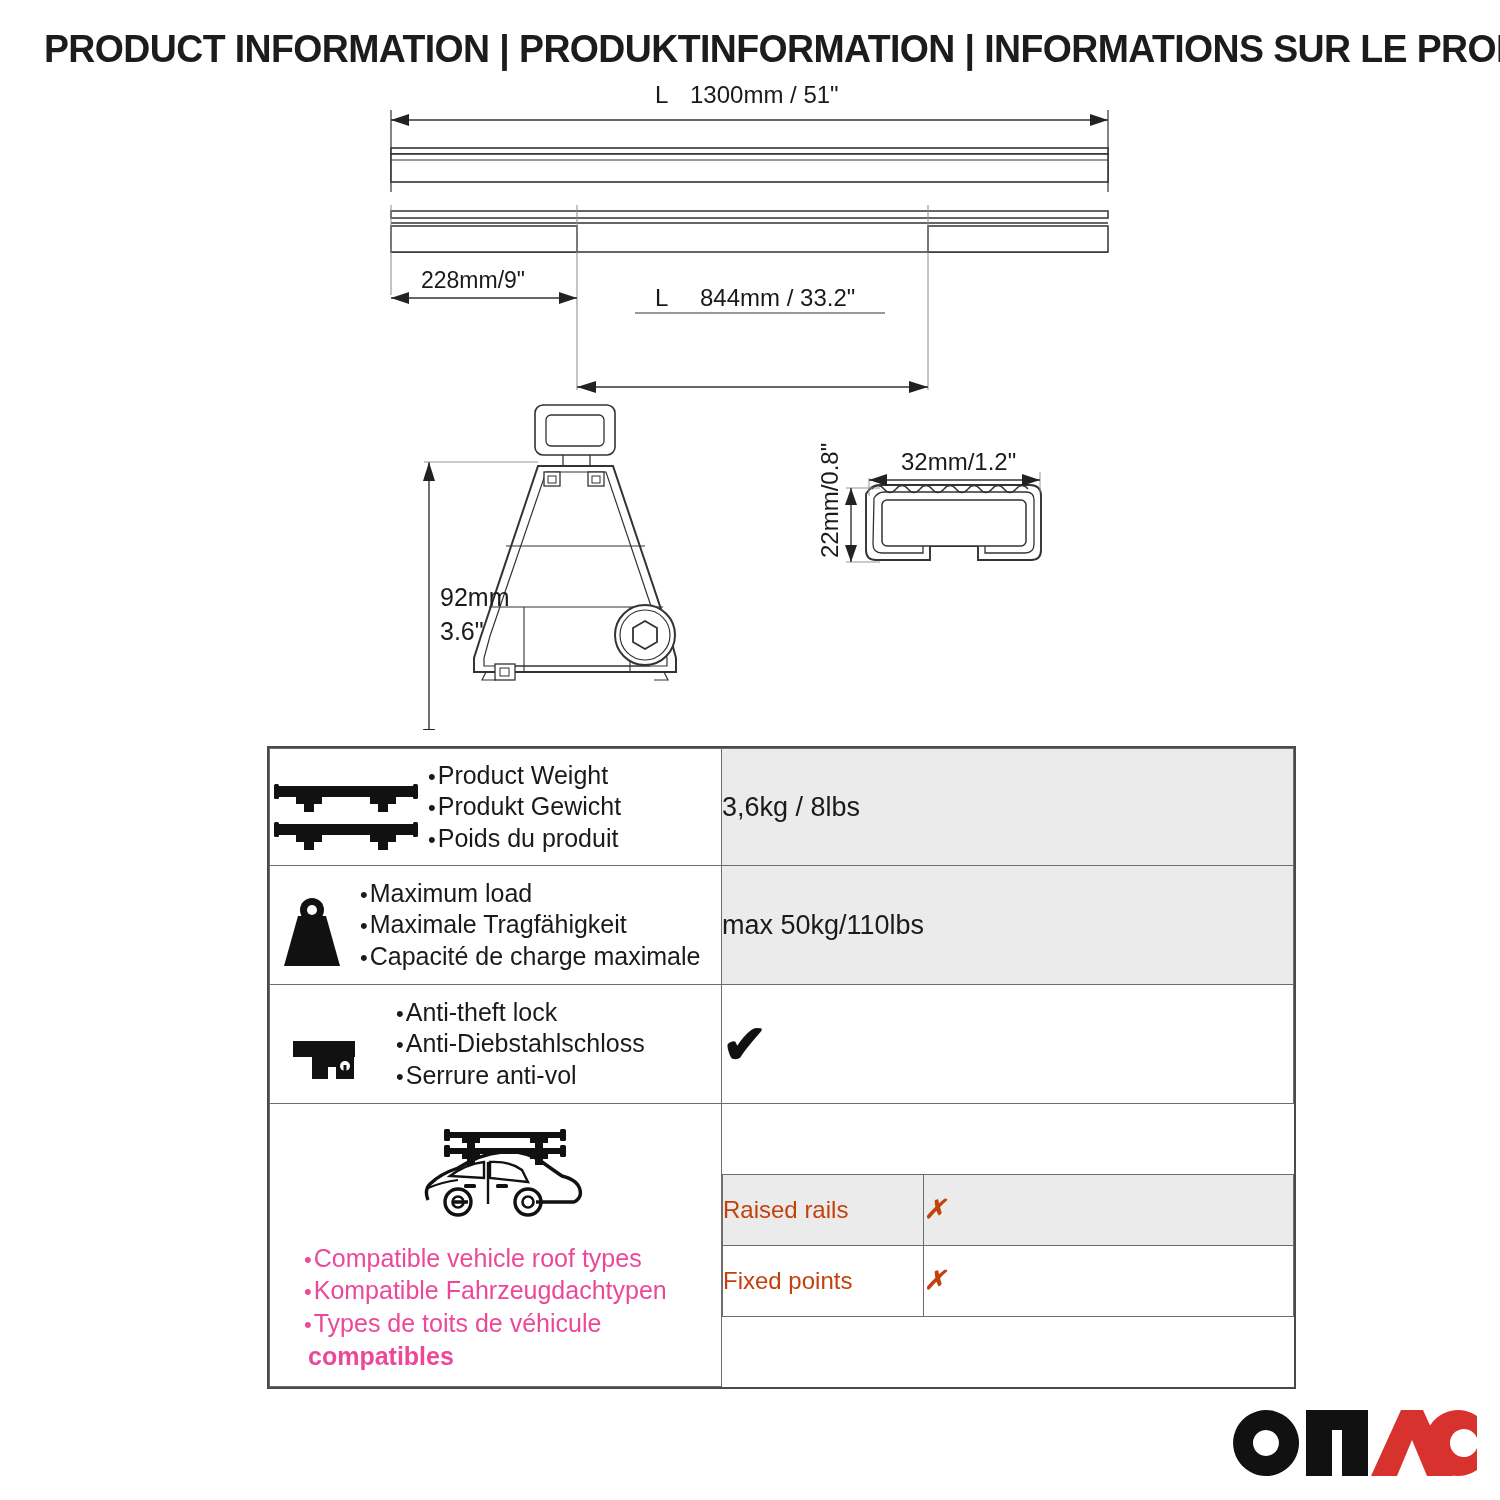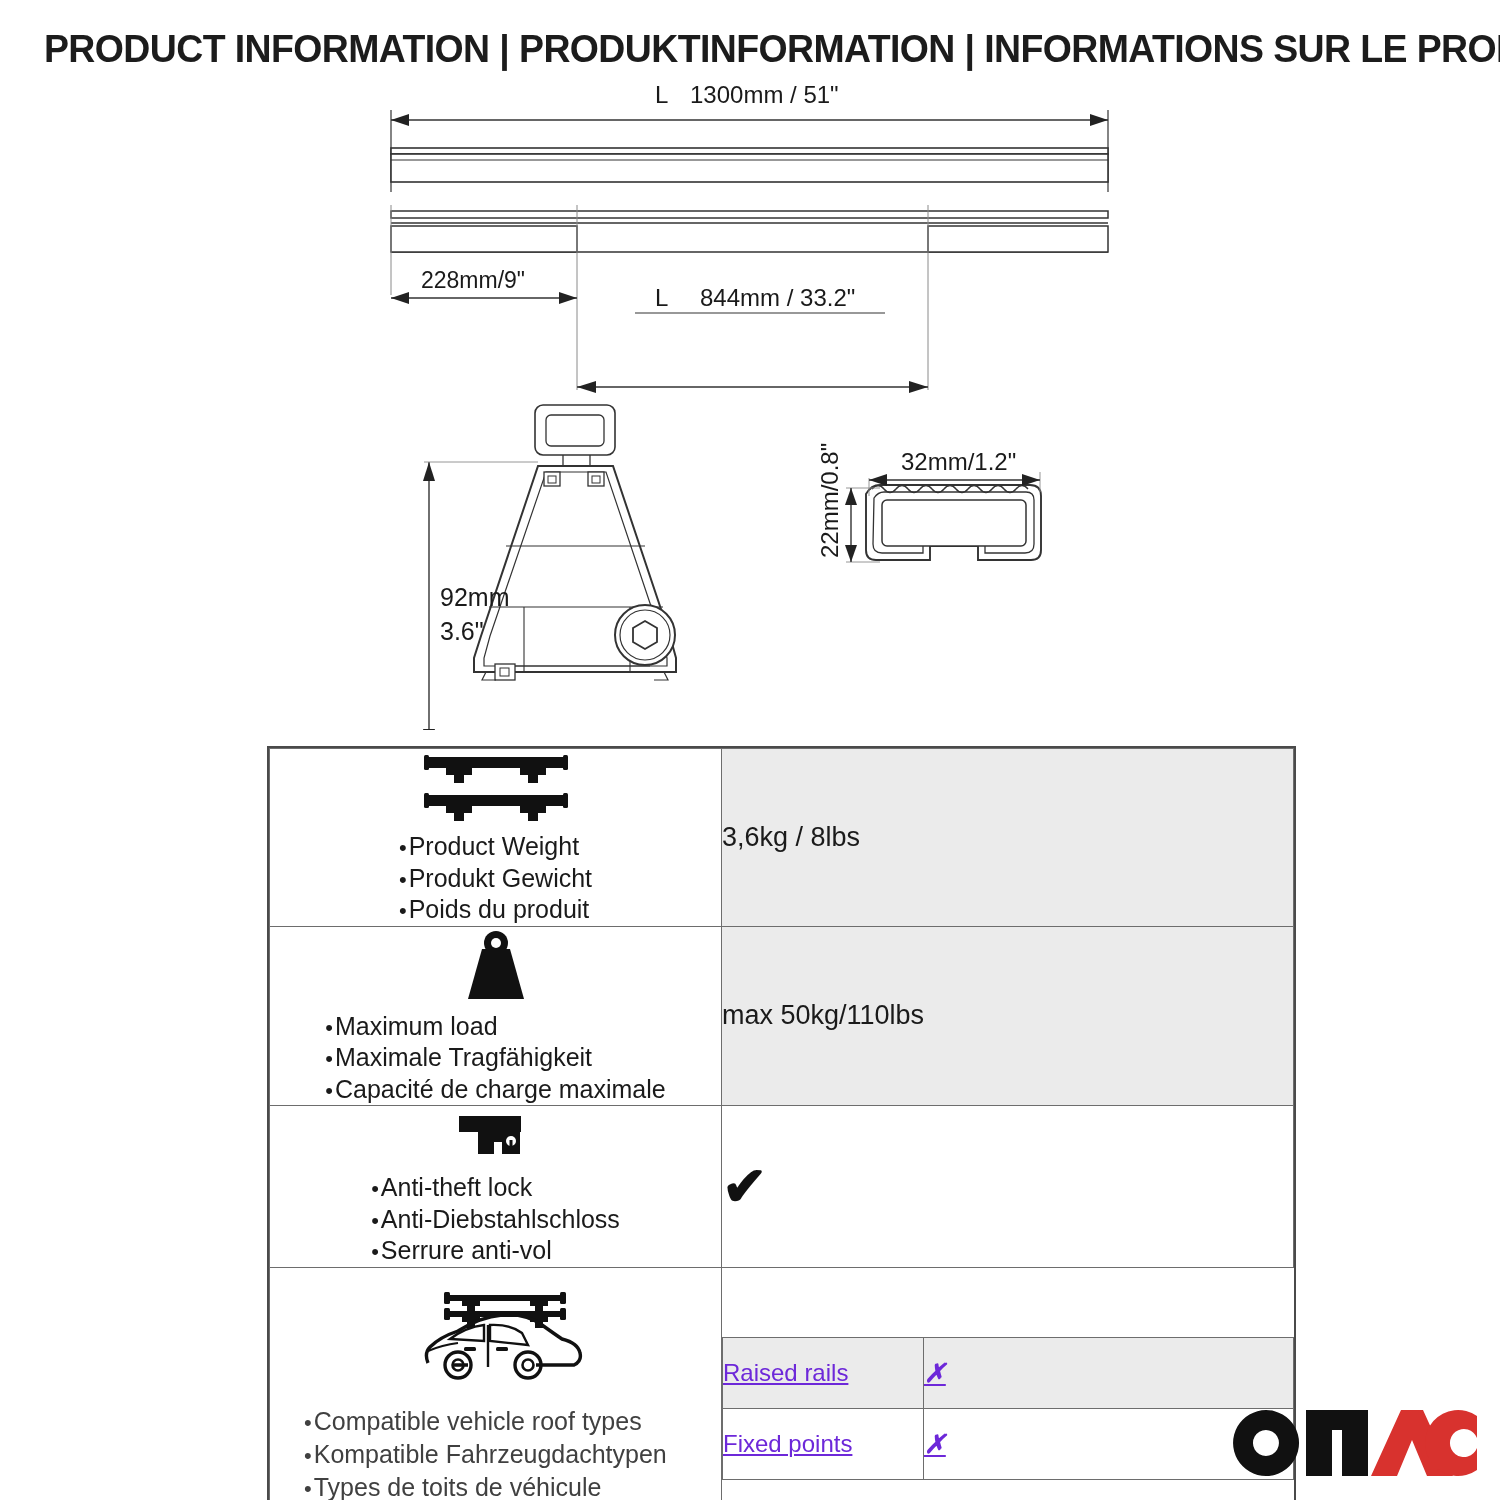--- a/index.html
+++ b/index.html
@@ -67,23 +67,22 @@
   }
   .value-cell {
     padding-left: 22px;
     font-size: 27px;
     color: #1a1a1a;
   }
   .shaded { background: #ebebeb; }
 
   .label-flex {
     display: flex;
-    align-items: center;
+    align-items: flex-end;
     gap: 6px;
-    flex-direction: column;
   }
   .icon-box {
     flex: 0 0 auto;
     display: flex;
     align-items: center;
     justify-content: center;
   }
   .bullets {
     font-size: 25px;
     line-height: 1.26;
@@ -102,21 +101,21 @@
     vertical-align: top;
   }
   .compat-inner {
     display: flex;
     flex-direction: column;
     align-items: center;
   }
   .compat-bullets {
     font-size: 25px;
     line-height: 1.3;
-    color: #404040;
+    color: #ec4899;
     align-self: flex-start;
     margin-left: 34px;
     margin-top: 12px;
   }
   .compat-bullets div.b::before {
     content: "\2022";
     margin-right: 2px;
     font-size: 22px;
   }
   .compat-bullets div.cont {
@@ -127,22 +126,21 @@
   .sub-table {
     width: 100%;
     border-collapse: collapse;
     table-layout: fixed;
   }
   .sub-table td {
     border: 1px solid #6d6d6d;
     height: 70px;
     padding: 0 0 0 16px;
     font-size: 24px;
-    color: #6d28d9;
-    text-decoration: underline;
+    color: #c2410c;
   }
   .sub-table td.mark {
     font-size: 26px;
     font-weight: 700;
     padding-left: 14px;
   }
   .mark-yes { font-weight: 700; }
   .mark-no  { font-weight: 700; font-style: italic; }
 
   .check-big {

